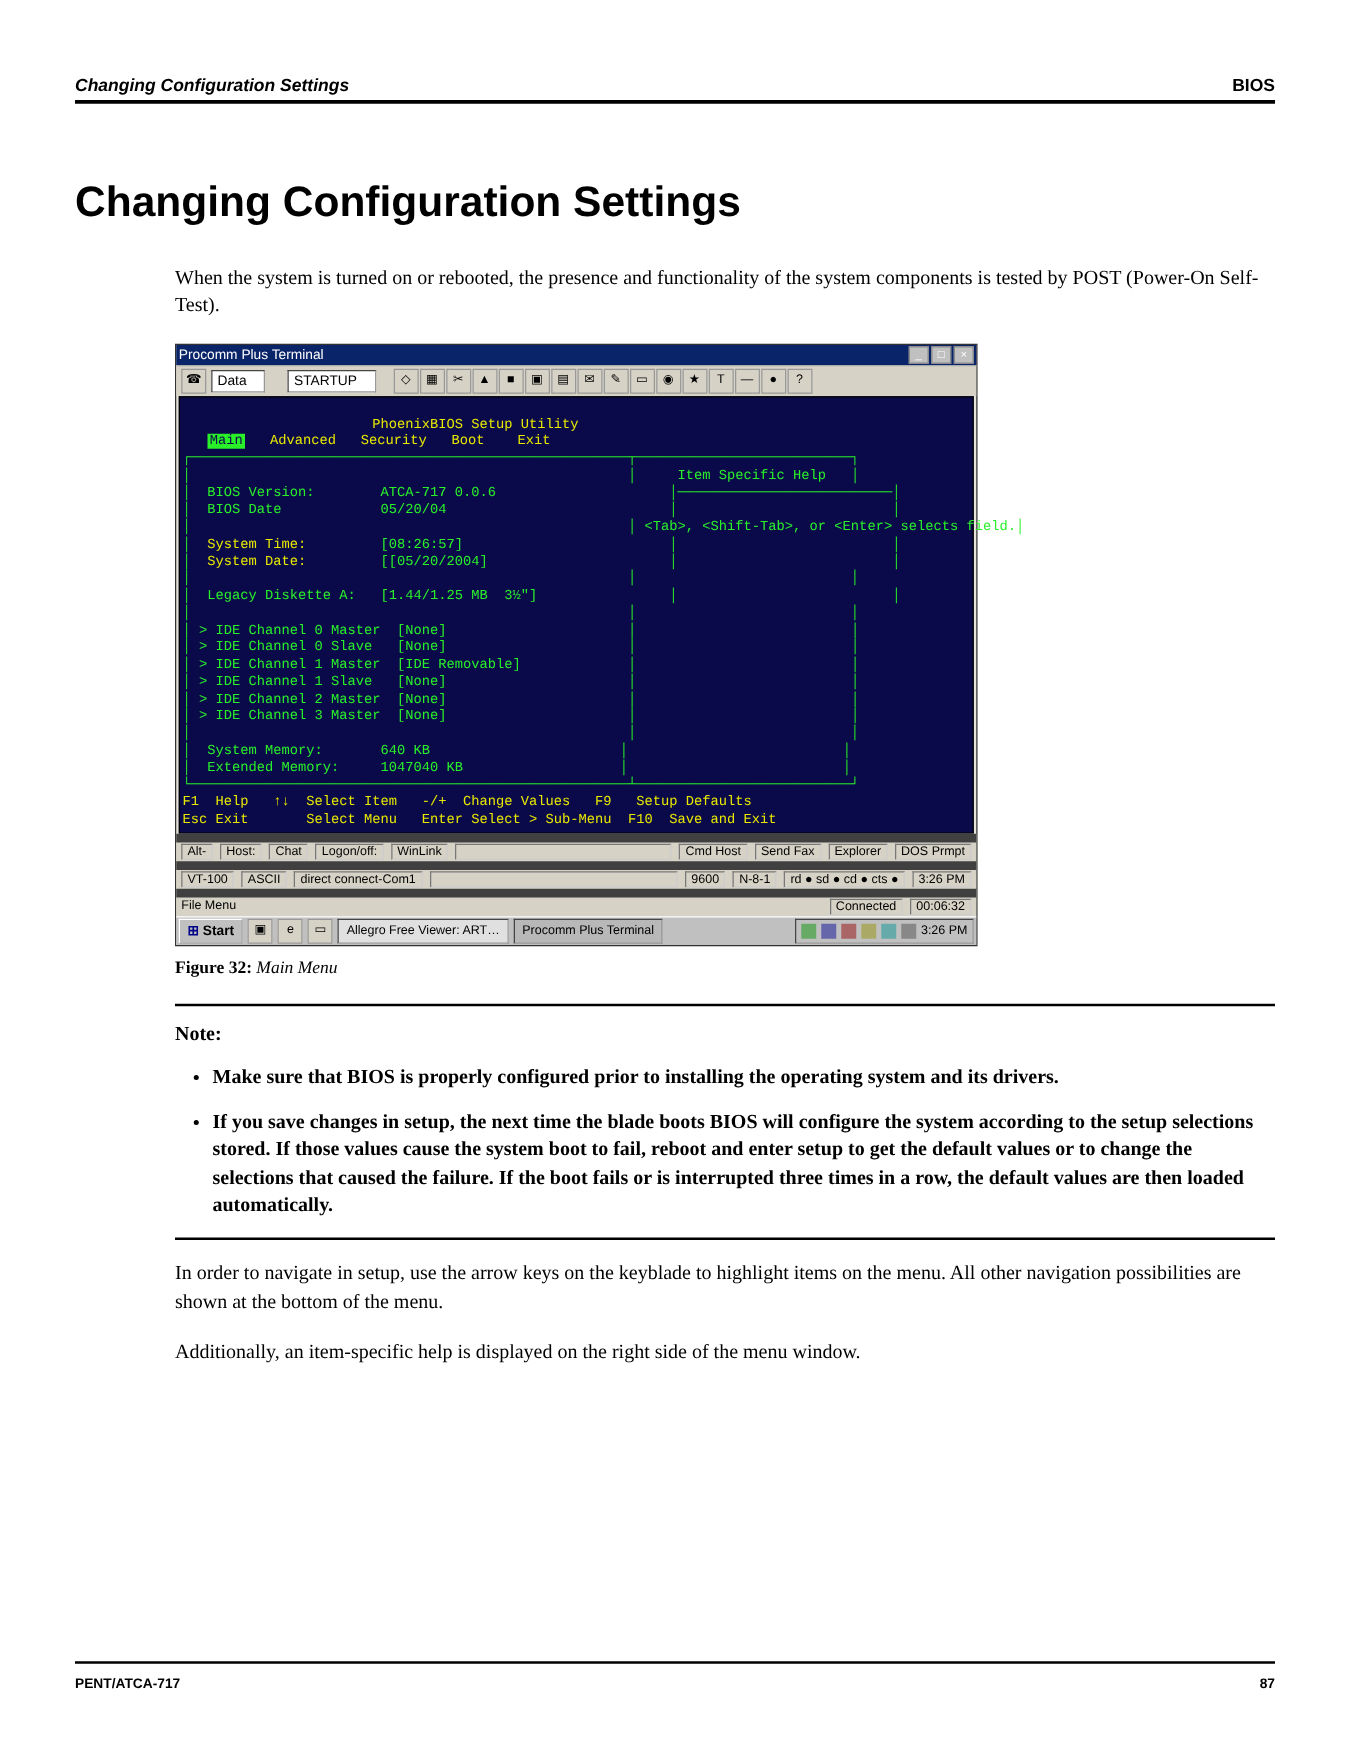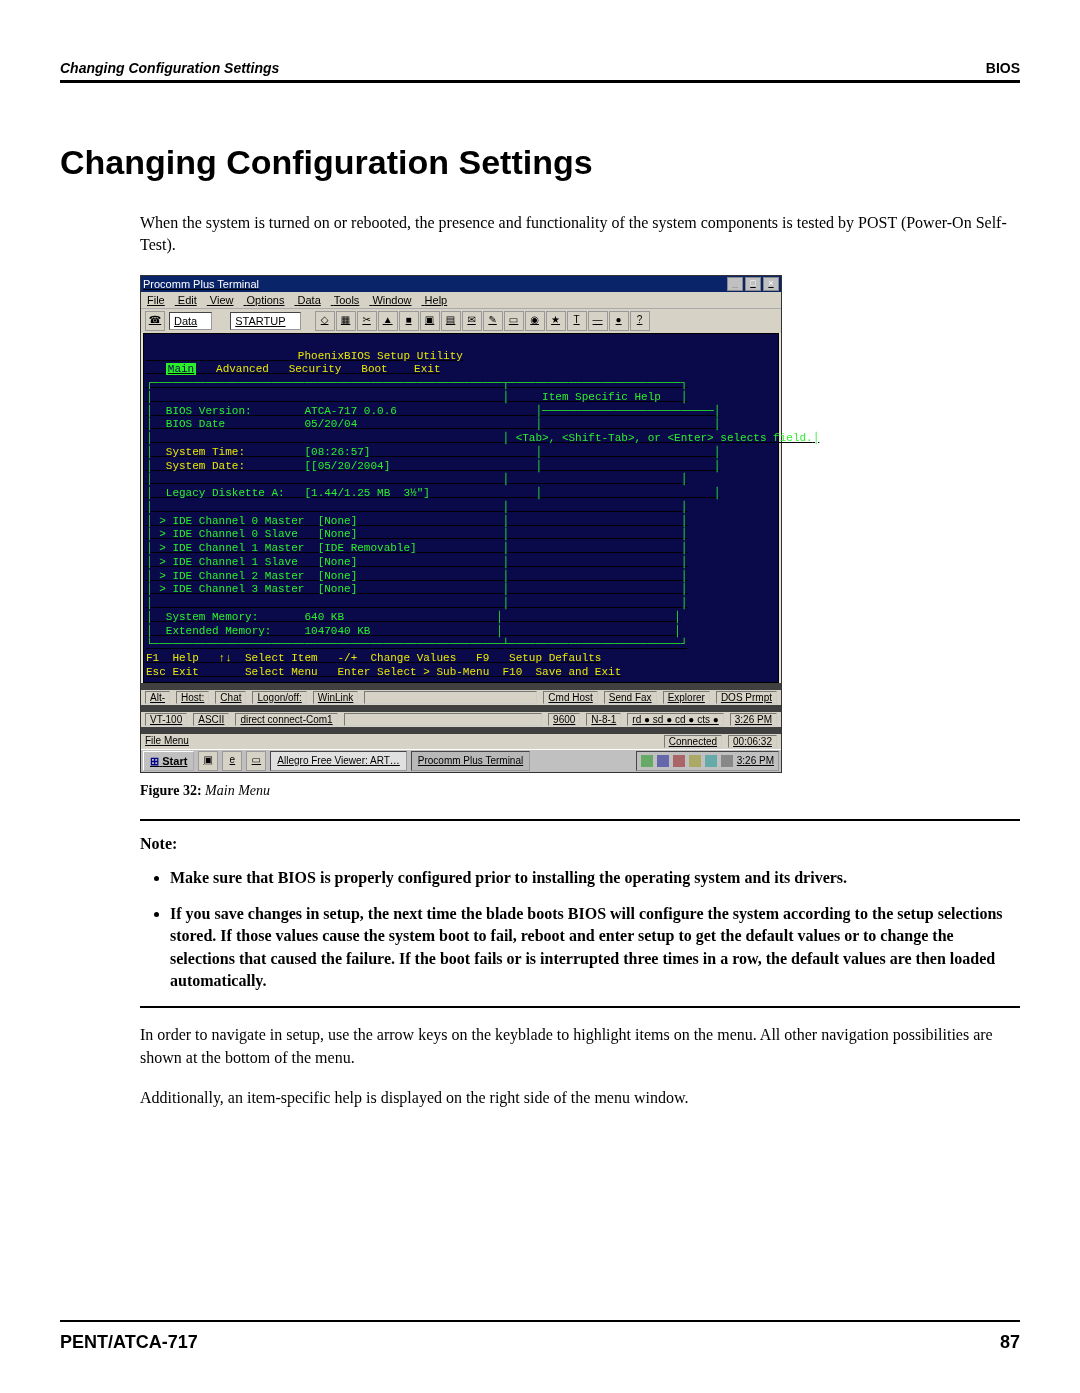--- a/index.html
+++ b/index.html
@@ -40,21 +40,20 @@
   .body-text {
     margin-left: 80px;
   }
   .body-text p {
     margin: 16px 0 18px 0;
     line-height: 1.4;
     font-family: Liberation Serif, serif;
   }
   .figure-wrap {
     margin: 8px 0 10px 80px;
-    text-decoration: underline;
   }
   .screenshot {
     width: 640px;
     border: 1px solid #333;
     background: #e6e3d9;
     font-family: 'Courier New', monospace;
     font-size: 11px;
   }
   .win-title {
     background: #0a246a;
@@ -221,21 +220,21 @@
     position: absolute;
     bottom: 40px;
     left: 60px;
     right: 60px;
     border-top: 2px solid #000;
     padding-top: 10px;
     display: flex;
     justify-content: space-between;
     font-family: Arial, Helvetica, sans-serif;
     font-weight: bold;
-    font-size: 18px;
+    font-size: 11px;
   }
 </style>
 </head>
 <body>
 
 <div class="page">
   <div class="top-bar">
     <span class="top-bar-left">Changing Configuration Settings</span>
     <span>BIOS</span>
   </div>
@@ -252,30 +251,20 @@
 
       <div class="win-title">
         <span>Procomm Plus Terminal</span>
         <div class="win-buttons">
           <span class="win-btn">_</span>
           <span class="win-btn">□</span>
           <span class="win-btn">×</span>
         </div>
       </div>
 
-      <div class="menubar">
-        <span>File</span>
-        <span>Edit</span>
-        <span>View</span>
-        <span>Options</span>
-        <span>Data</span>
-        <span>Tools</span>
-        <span>Window</span>
-        <span>Help</span>
-      </div>
 
       <div class="toolbar-row">
         <span class="tool-ico">☎</span>
         <span class="dropdown">Data</span>
         <span style="width:10px;"></span>
         <span class="dropdown">STARTUP</span>
         <div class="tool-icons">
           <span class="tool-ico">◇</span>
           <span class="tool-ico">▦</span>
           <span class="tool-ico">✂</span>

